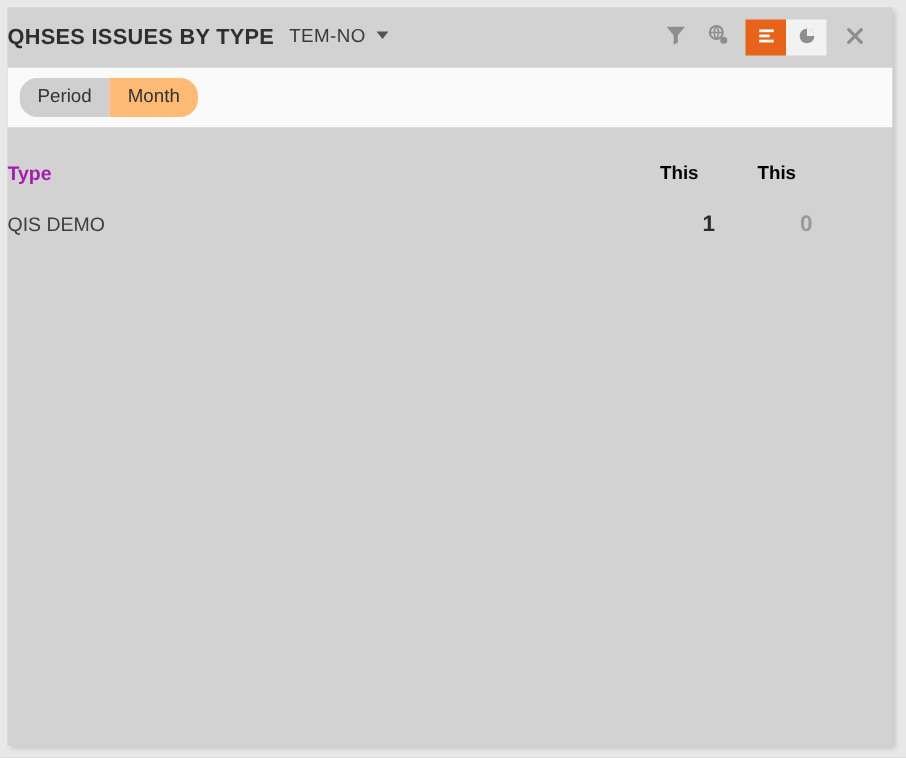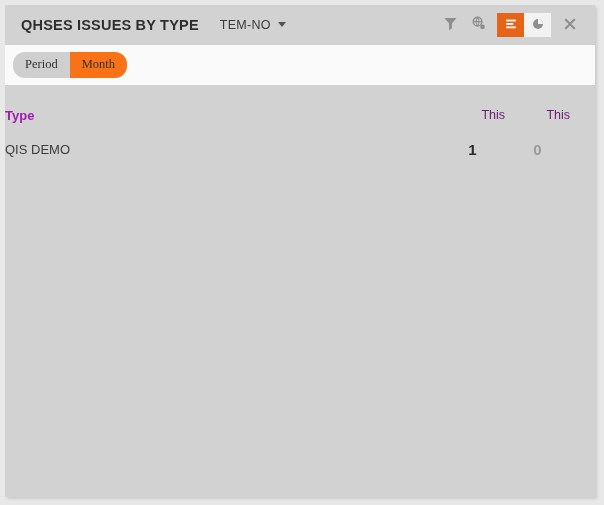--- a/index.html
+++ b/index.html
@@ -29,36 +29,35 @@
   
   #widget-header {
     position: relative;
     height: 40px;
     background: #d2d2d2;
     display: flex;
     align-items: center;
   }
   #title-group {
     display: flex;
-    align-items: center;
-    padding-left: 16px;
+    align-items: flex-start;
     flex: 1 1 auto;
     min-width: 0;
   }
   #widget-title {
     font-size: 14.5px;
     font-weight: bold;
     color: #2f2f2f;
     letter-spacing: 0.2px;
     white-space: nowrap;
   }
   #entity-selector {
     display: flex;
     align-items: center;
-    margin-left: 21px;
+    margin-left: 10px;
     white-space: nowrap;
     cursor: pointer;
   }
   #entity-label {
     font-size: 12.5px;
     color: #3a3a3a;
     letter-spacing: 0.3px;
   }
   .caret-down {
     width: 0; height: 0;
@@ -111,31 +110,30 @@
     height: 40px;
     background: #fafafa;
     display: flex;
     align-items: center;
     padding-left: 8px;
   }
   #period-tabs {
     display: flex;
     border-radius: 12px;
     overflow: hidden;
-    font-family: Liberation Serif, serif;
   }
   .tab-item {
     font-size: 12.5px;
     color: #333;
     padding: 6px 12px 7px 12px;
     cursor: pointer;
     line-height: 1;
     white-space: nowrap;
   }
-  .tab-item.selected   { background: #f97316; }
+  .tab-item.selected   { background: #fdba74; }
   .tab-item.unselected { background: #cfcfcf; }
 
   
   #widget-content {
     background: #d2d2d2;
     height: calc(492px - 40px - 40px);
     padding-top: 14px;
   }
   table#issues-table {
     width: 100%;
@@ -154,24 +152,24 @@
   th.h-type {
     text-align: left;
     padding-left: 22px;
     font-size: 13px;
     font-weight: bold;
     color: #a21caf;
     height: 32px;
     vertical-align: middle;
   }
   th.h-num {
-    text-align: right;
+    text-align: left;
     font-size: 12.5px;
-    font-weight: normal;
-    color: #701a75;
+    font-weight: bold;
+    color: #000000;
     height: 32px;
     vertical-align: middle;
   }
   td.c-type {
     text-align: left;
     padding-left: 22px;
     font-size: 13px;
     color: #3d3d3d;
     height: 36px;
     vertical-align: middle;

